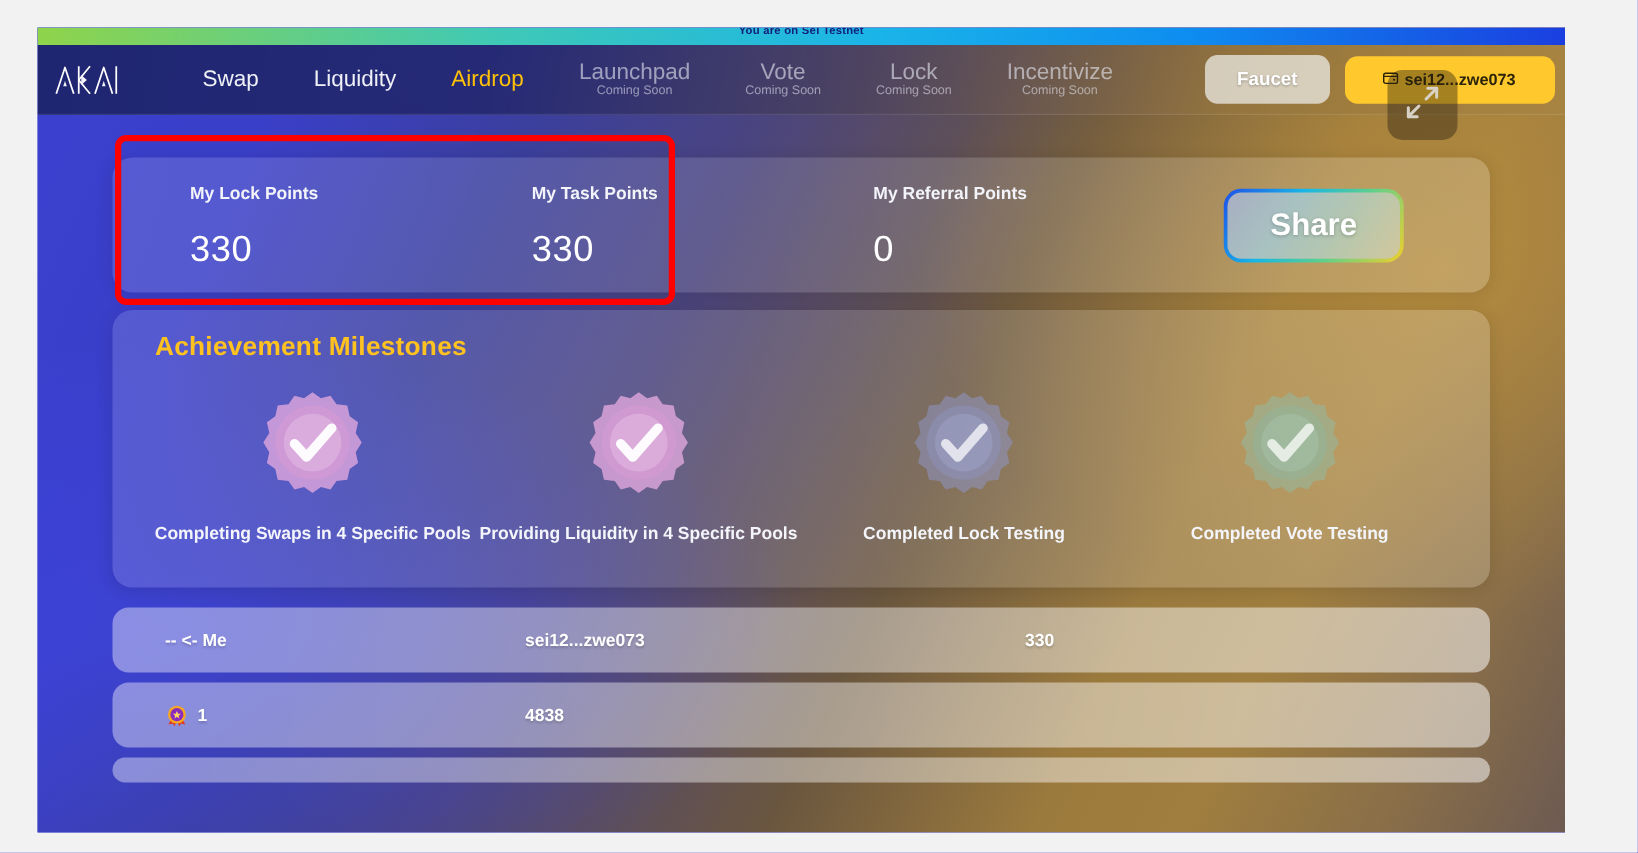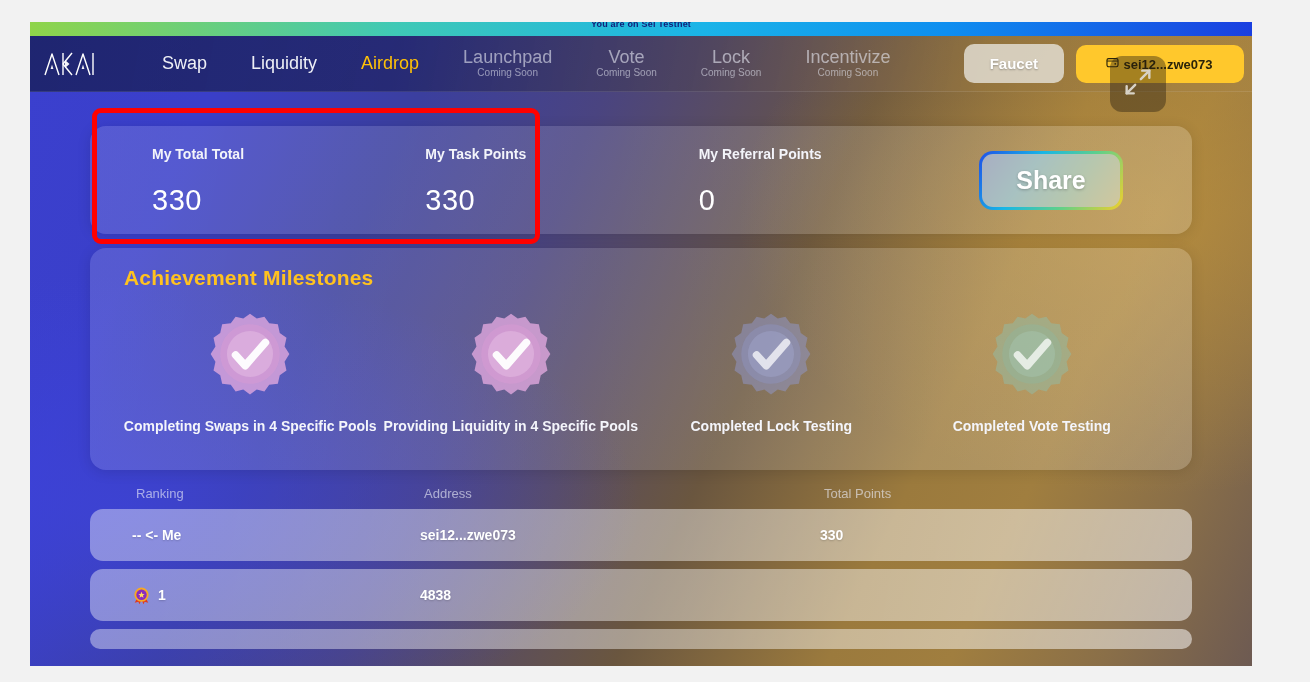--- a/index.html
+++ b/index.html
@@ -70,21 +70,21 @@
   .nav-links { display: flex; align-items: center; gap: 0; flex: 1; margin-left: 28px; }
   .nav-item {
     padding: 0 22px; text-align: center; cursor: pointer;
     line-height: 1.05;
   }
   .nav-item .nav-label { font-size: 18px; font-weight: 400; color: #eef0f6; white-space: nowrap; }
   .nav-item.active .nav-label { color: #ffc107; }
   .nav-item.soon .nav-label { color: rgba(232,234,244,.60); font-weight: 500; }
   .nav-item .nav-sub { font-size: 10px; color: rgba(232,234,244,.55); margin-top: 1px; }
 
-  .nav-actions { display: flex; align-items: flex-end; gap: 12px; margin-right: 8px; }
+  .nav-actions { display: flex; align-items: center; gap: 12px; margin-right: 8px; }
   #faucet-button {
     background: rgba(228,224,215,.82); color: #ffffff;
     border: none; border-radius: 10px;
     padding: 11px 26px; font-size: 15px; font-weight: 700;
     font-family: inherit; cursor: pointer;
     text-shadow: 0 1px 2px rgba(0,0,0,.30);
   }
   #wallet-button {
     background: #ffc82c; color: #2a2309;
     border: none; border-radius: 10px;
@@ -251,21 +251,21 @@
             <path d="M9 20 H4 V15"></path>
         </g>
       </svg>
     </span>
   </div>
 
   <div id="content">
 
     <div id="points-panel" class="panel">
       <div class="points-cell">
-        <div class="points-label">My Total Total</div>
+        <div class="points-label">My Lock Points</div>
         <div class="points-value">330</div>
       </div>
       <div class="points-cell">
         <div class="points-label">My Task Points</div>
         <div class="points-value">330</div>
       </div>
       <div class="points-cell">
         <div class="points-label">My Referral Points</div>
         <div class="points-value">0</div>
       </div>
@@ -328,25 +328,20 @@
             </svg>
           </div>
           <div class="milestone-label">Completed Vote Testing</div>
         </div>
 
 
       </div>
     </div>
 
     <div id="leaderboard">
-      <div id="lb-header">
-        <div class="lb-col col-rank">Ranking</div>
-        <div class="lb-col col-addr">Address</div>
-        <div class="lb-col col-pts">Total Points</div>
-      </div>
 
       <div class="lb-row">
         <div class="lb-col col-rank">
           <span>-- &lt;- Me</span>
         </div>
         <div class="lb-col col-addr">sei12...zwe073</div>
         <div class="lb-col col-pts">330</div>
       </div>
 
       <div class="lb-row">

